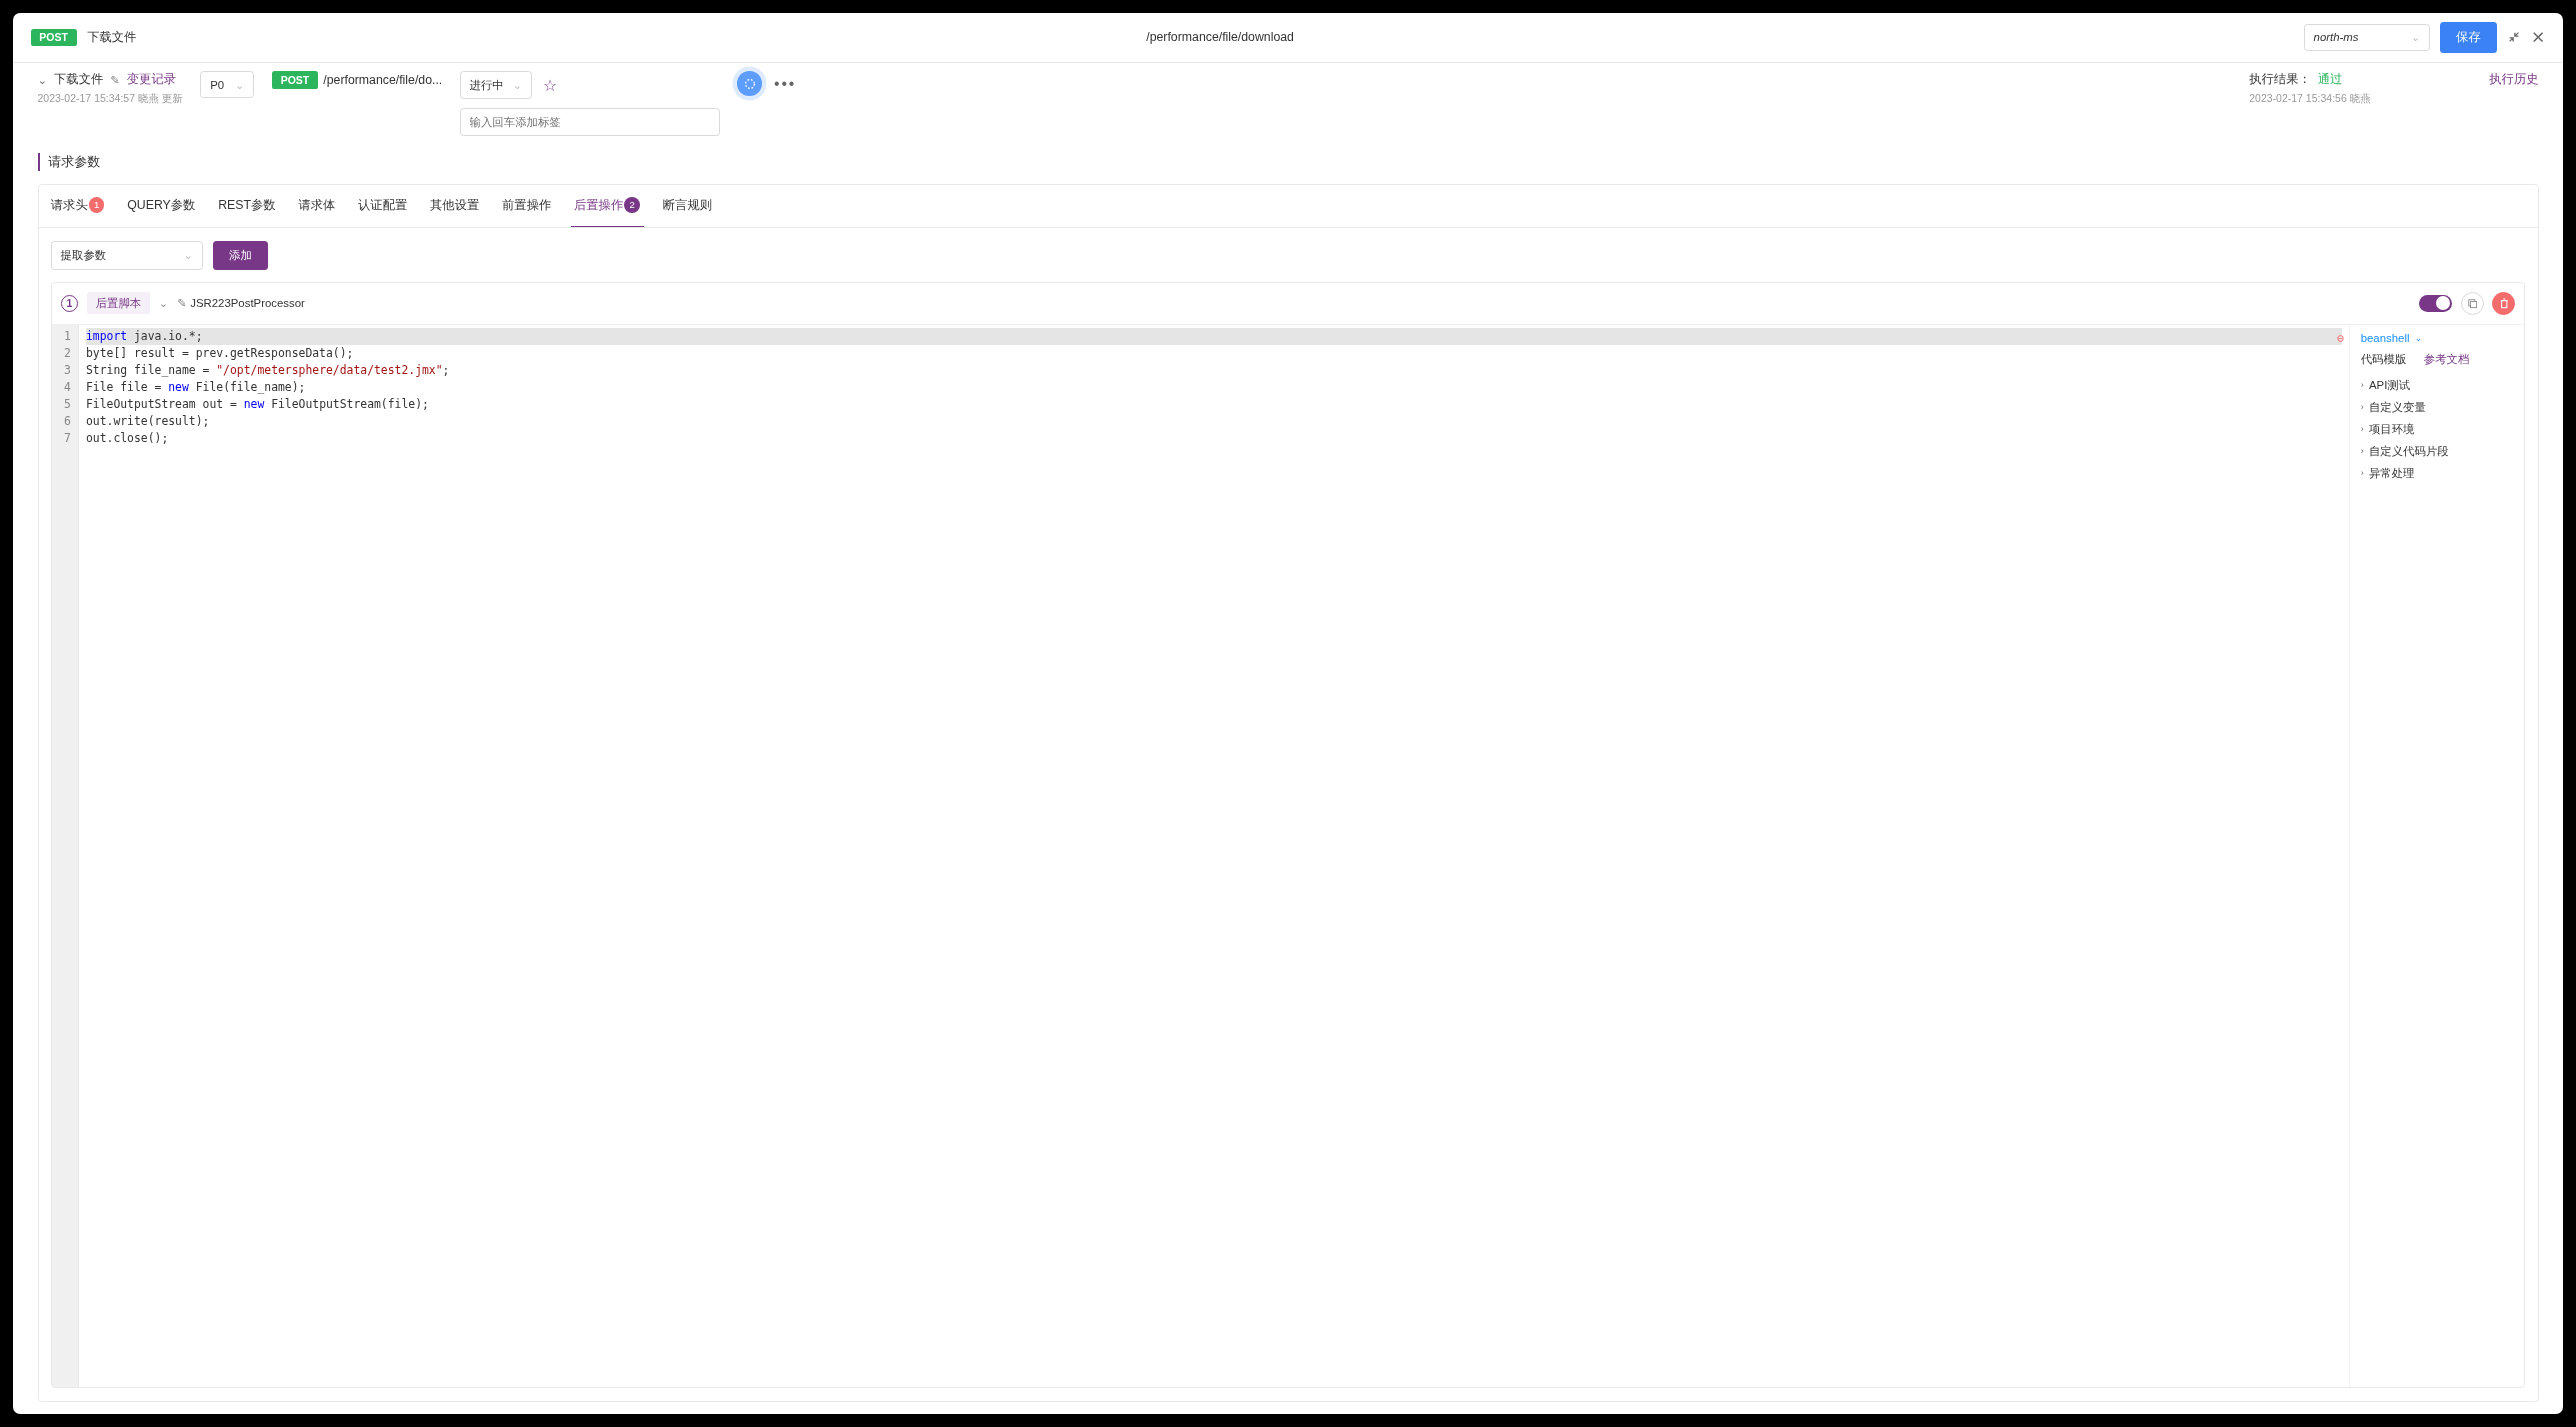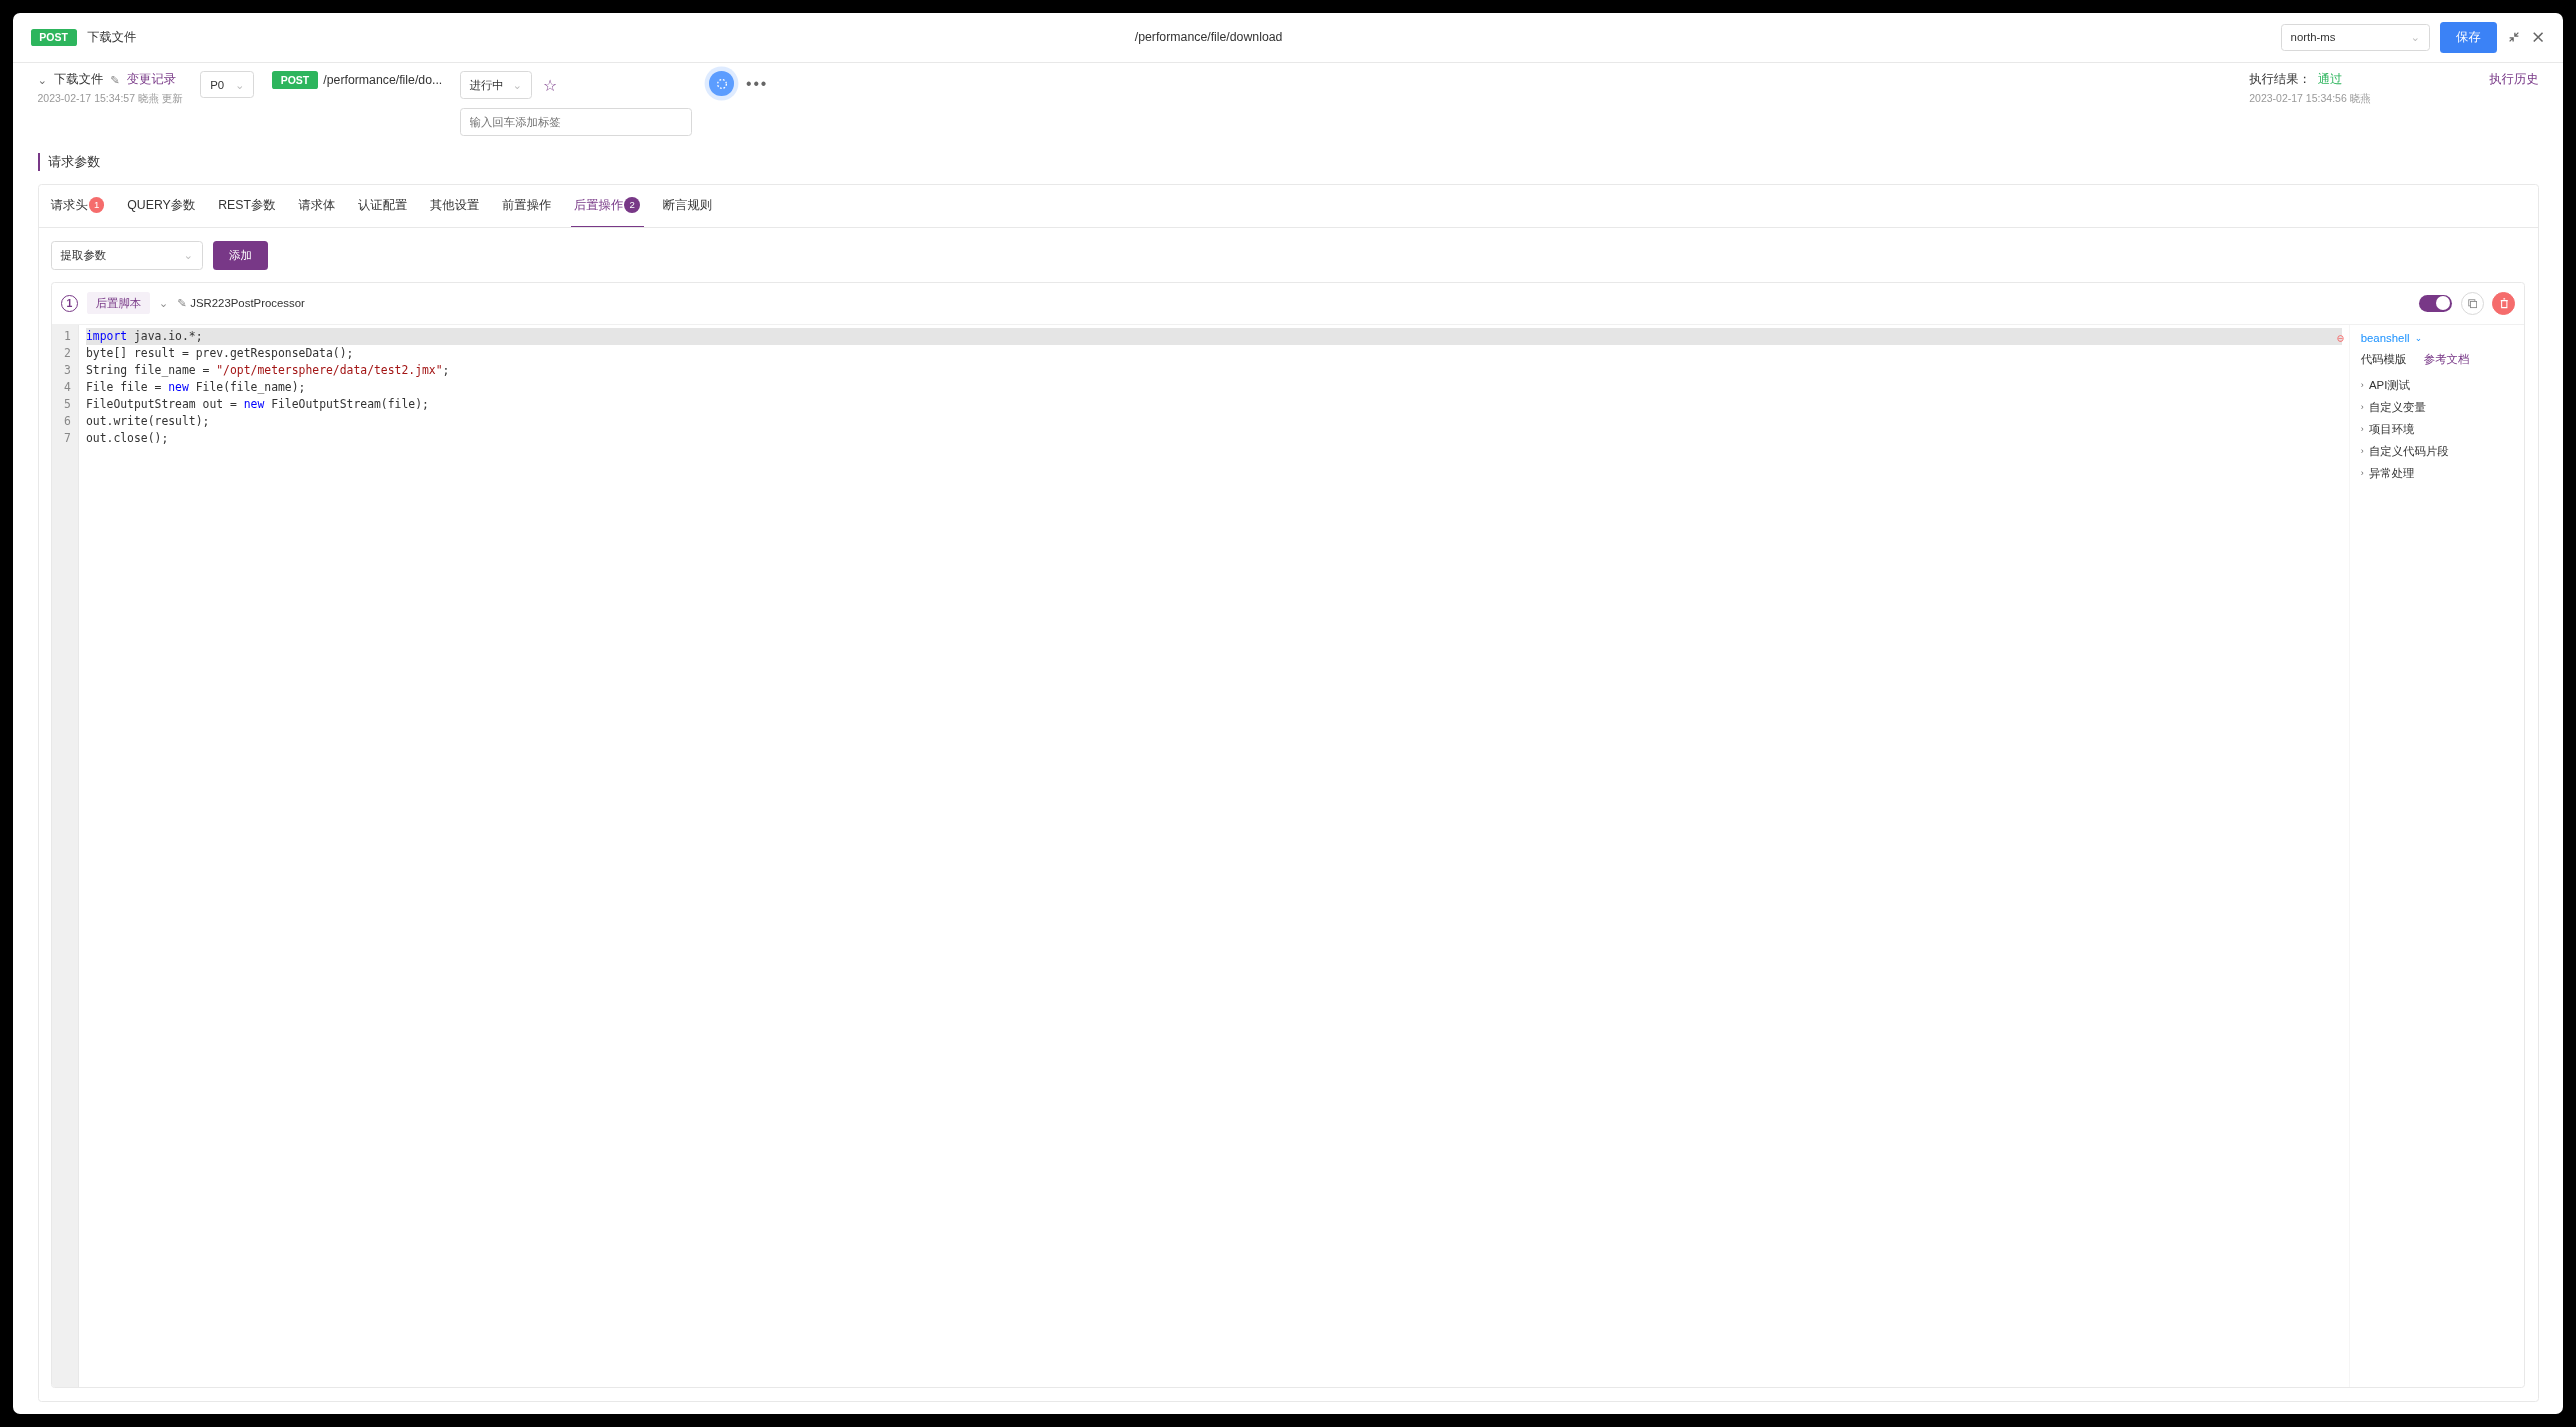--- a/index.html
+++ b/index.html
@@ -3,40 +3,40 @@
 <meta charset="utf-8">
 <style>
 * { box-sizing: border-box; margin: 0; padding: 0; }
 body { font-family: -apple-system, BlinkMacSystemFont, "Segoe UI", sans-serif; background: #000; padding: 13px; font-size: 11.4px; color: #333; }
 .window { background: #fff; border-radius: 7px; overflow: hidden; height: calc(100vh - 26px); display: flex; flex-direction: column; }
 
 .topbar { display: flex; align-items: center; padding: 8.8px 17.5px; border-bottom: 0.9px solid #e8e8e8; gap: 10.5px; }
 .method-tag { background: #2db55d; color: #fff; padding: 2.6px 8.8px; border-radius: 2.6px; font-weight: 600; font-size: 10.5px; }
 .topbar-title { font-size: 12.3px; color: #333; }
 .topbar-path { flex: 1; text-align: center; font-size: 12.3px; color: #333; }
-.env-select { width: 149px; border: 0.9px solid #d9d9d9; border-radius: 3.5px; padding: 5.3px 8.8px; display: flex; justify-content: space-between; align-items: center; color: #333; cursor: pointer; }
+.env-select { width: 126px; border: 0.9px solid #d9d9d9; border-radius: 3.5px; padding: 5.3px 8.8px; display: flex; justify-content: space-between; align-items: center; color: #333; cursor: pointer; font-style: italic; }
 .save-btn { background: #3b82f6; color: #fff; border: none; padding: 7px 15.8px; border-radius: 3.5px; font-size: 12.3px; cursor: pointer; }
 .icon-btn { width: 14px; height: 14px; cursor: pointer; display: flex; align-items: center; justify-content: center; color: #666; }
 
 .subheader { display: flex; align-items: flex-start; padding: 8.8px 24.5px; gap: 17.5px; }
 .sub-left { display: flex; flex-direction: column; gap: 3.5px; }
 .sub-left-row1 { display: flex; align-items: center; gap: 7px; }
 .chevron-d { color: #666; }
 .sub-name { font-size: 12.3px; color: #333; }
 .link-purple { color: #783887; font-size: 12.3px; cursor: pointer; }
 .sub-meta { font-size: 10.5px; color: #999; }
 .p0-select { border: 0.9px solid #d9d9d9; border-radius: 3.5px; padding: 5.3px 8.8px; display: flex; align-items: center; gap: 7px; cursor: pointer; width: 54px; justify-content: space-between; }
 .path-trunc { font-size: 12.3px; color: #333; }
 .sub-center { display: flex; flex-direction: column; gap: 8.8px; align-items: flex-start; }
 .sub-center-row { display: flex; align-items: center; gap: 11px; }
 .status-select { border: 0.9px solid #d9d9d9; border-radius: 3.5px; padding: 5.3px 8.8px; display: flex; align-items: center; gap: 8.8px; cursor: pointer; }
 .star-icon { color: #783887; font-size: 15.8px; cursor: pointer; }
 .run-btn { width: 24.5px; height: 24.5px; border-radius: 50%; background: #5c9dff; display: flex; align-items: center; justify-content: center; cursor: pointer; color: #fff; box-shadow: 0 0 0 4.4px rgba(92,157,255,0.2); }
 .dots { color: #666; cursor: pointer; font-size: 15.8px; letter-spacing: 1.8px; }
-.tag-input { border: 0.9px solid #d9d9d9; border-radius: 3.5px; padding: 7px 8.8px; width: 232px; font-size: 11.4px; }
+.tag-input { border: 0.9px solid #d9d9d9; border-radius: 3.5px; padding: 7px 8.8px; width: 260px; font-size: 11.4px; }
 .sub-right { margin-left: auto; display: flex; flex-direction: column; gap: 3.5px; align-items: flex-start; }
 .result-row { display: flex; align-items: center; gap: 7px; }
 .result-label { font-size: 12.3px; color: #333; }
 .result-pass { color: #2db55d; font-size: 12.3px; }
 .history-link { color: #783887; font-size: 12.3px; cursor: pointer; margin-left: auto; }
 
 .section-title-bar { margin: 8.8px 24.5px 0; border-left: 2.6px solid #783887; padding-left: 8.8px; font-size: 13px; font-weight: 500; }
 
 .panel { margin: 12.3px 24.5px; border: 0.9px solid #e8e8e8; border-radius: 3.5px; flex: 1; display: flex; flex-direction: column; overflow: hidden; }
 .tabs { display: flex; border-bottom: 0.9px solid #e8e8e8; padding: 0 8.8px; gap: 15.8px; }

